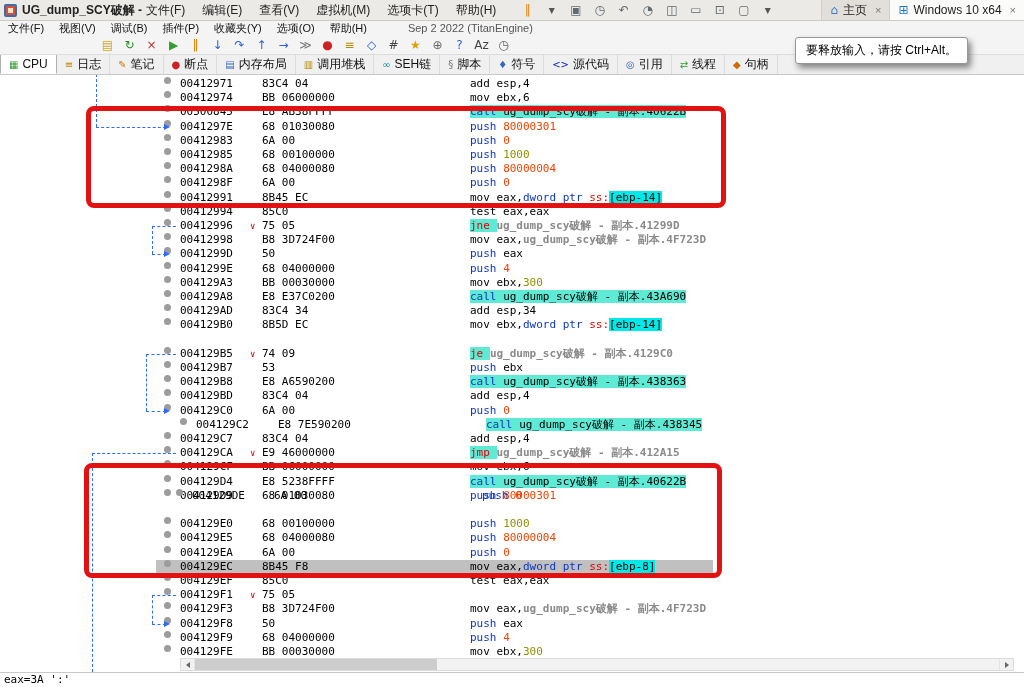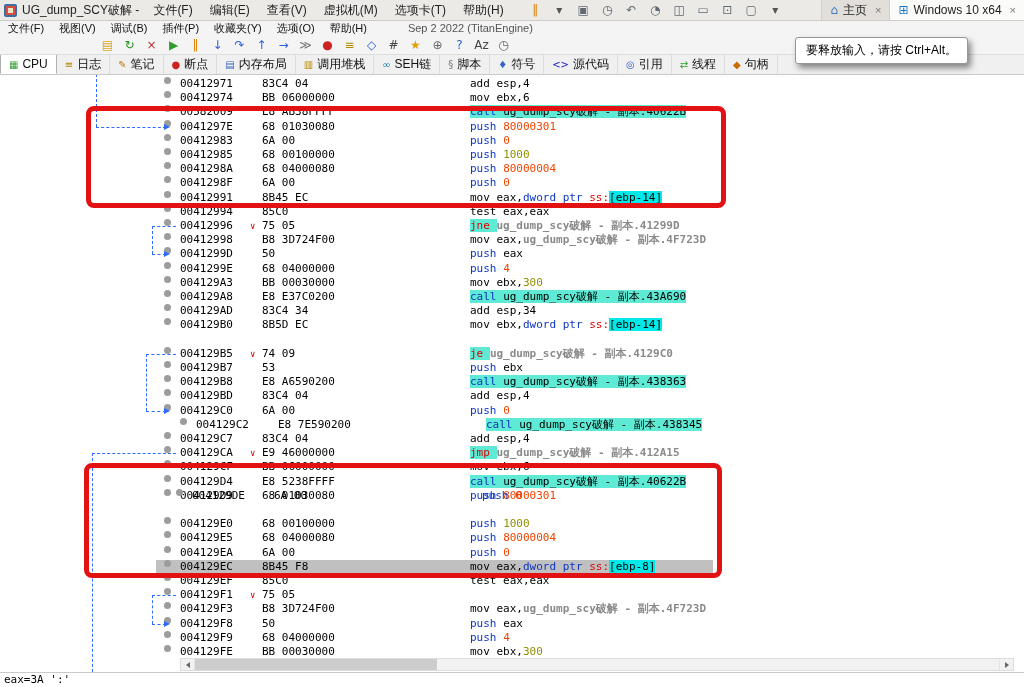--- a/index.html
+++ b/index.html
@@ -3,21 +3,21 @@
 <meta charset="utf-8">
 <style>
   html,body{margin:0;padding:0;background:#888;}
   .screen{position:relative;width:1024px;height:687px;background:#fff;overflow:hidden;
           font-family:"Liberation Sans",sans-serif;-webkit-font-smoothing:antialiased;}
 
   
   .vmbar{position:absolute;top:0;left:0;right:0;height:20px;background:#eceae7;
          border-bottom:1px solid #cfccc8;display:flex;align-items:center;font-size:12px;color:#222;z-index:30;}
   .vm-appicon{width:13px;height:13px;margin:0 5px 0 4px;flex:0 0 auto;}
-  .vm-title{margin-right:14px;white-space:nowrap;}
+  .vm-title{margin-right:4px;white-space:nowrap;font-weight:bold;}
   .vm-menus{display:flex;gap:17px;white-space:nowrap;}
   .vm-tools{display:flex;align-items:center;gap:9px;margin-left:24px;}
   .vm-tools span{font-family:"DejaVu Sans",sans-serif;font-size:12px;line-height:20px;}
   .vm-spacer{flex:1;}
   .vm-tabs{display:flex;height:20px;}
   .vmtab{display:flex;align-items:center;gap:5px;padding:0 8px;border-left:1px solid #d2cfca;
          background:#e2dfdb;white-space:nowrap;}
   .vmtab.active{background:#fbfbfa;}
   .vmtab-ic{font-family:"DejaVu Sans",sans-serif;font-size:12px;}
   .vmtab-x{color:#777;margin-left:3px;font-size:11px;}
@@ -231,21 +231,21 @@
   </div>
       <div class="drow" style="top: 17.2px;">
     <span class="dot"></span>
     <span class="addr">00412974</span>
     <span class="mark"></span>
     <span class="bytes">BB 06000000</span>
     <span class="instr"><span class="k">mov ebx,6</span></span>
   </div>
       <div class="drow" style="top: 31.4px;">
     <span class="dot"></span>
-    <span class="addr">00582009</span>
+    <span class="addr">00500845</span>
     <span class="mark"></span>
     <span class="bytes">E8 AB38FFFF</span>
     <span class="instr"><span class="b yb">call </span><span class="k yb">ug_dump_scy破解 - 副本.40622B</span></span>
   </div>
       <div class="drow" style="top: 45.6px;">
     <span class="dot"></span>
     <span class="addr">0041297E</span>
     <span class="mark"></span>
     <span class="bytes">68 01030080</span>
     <span class="instr"><span class="b">push </span><span class="v">80000301</span></span>

